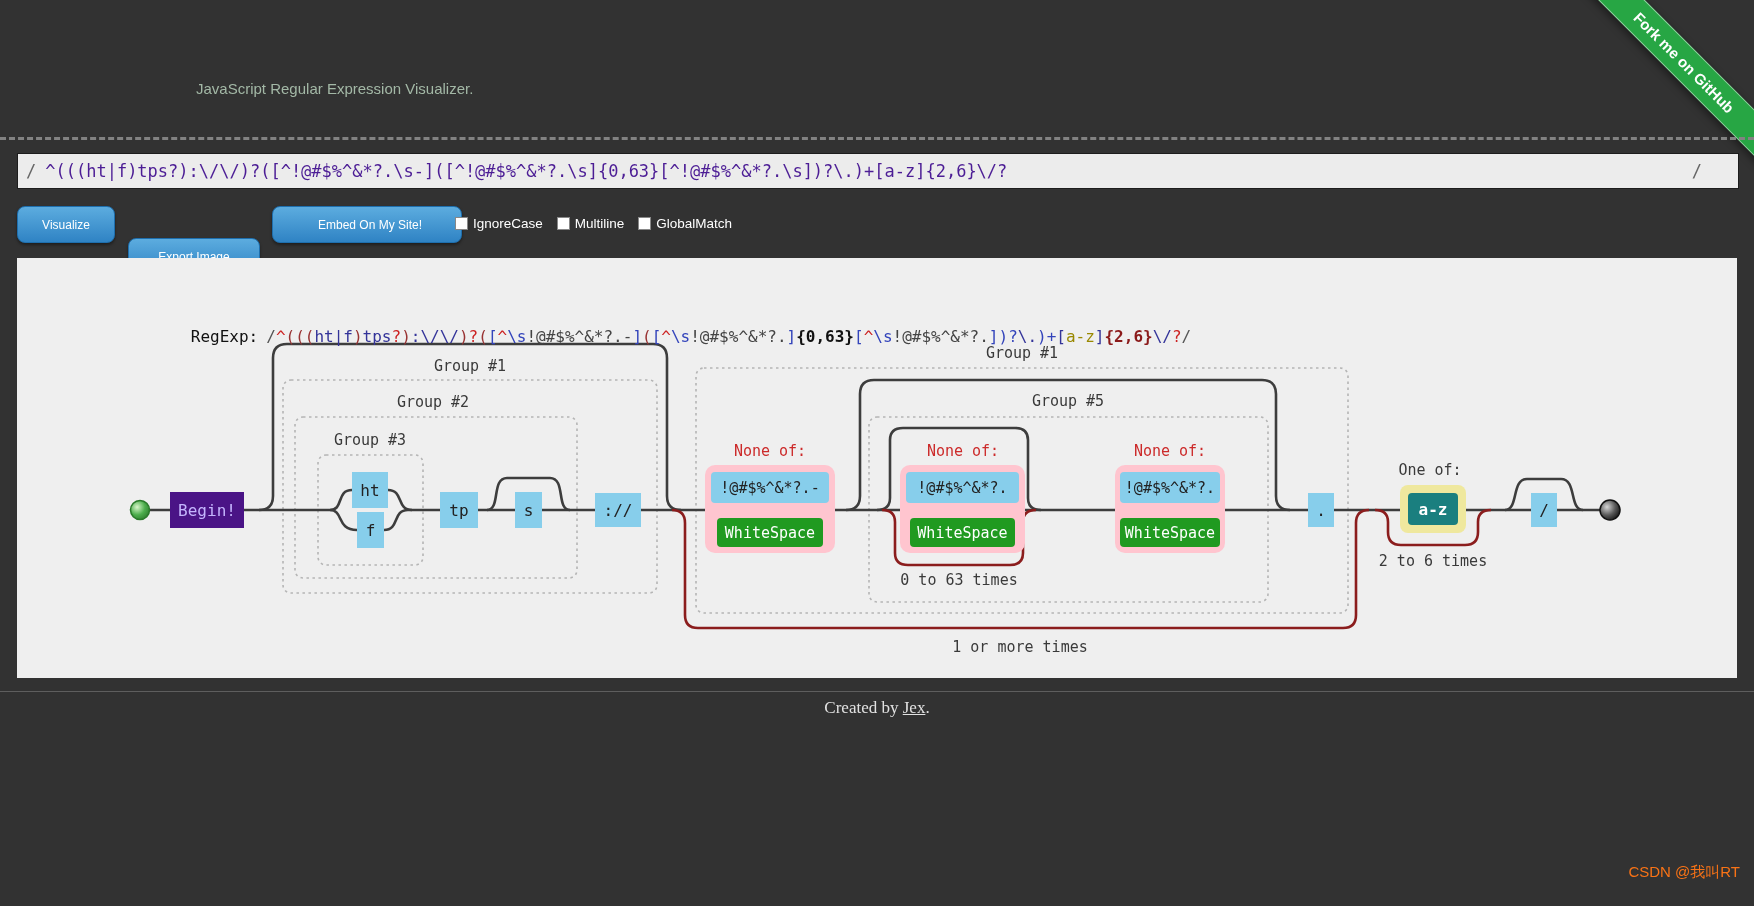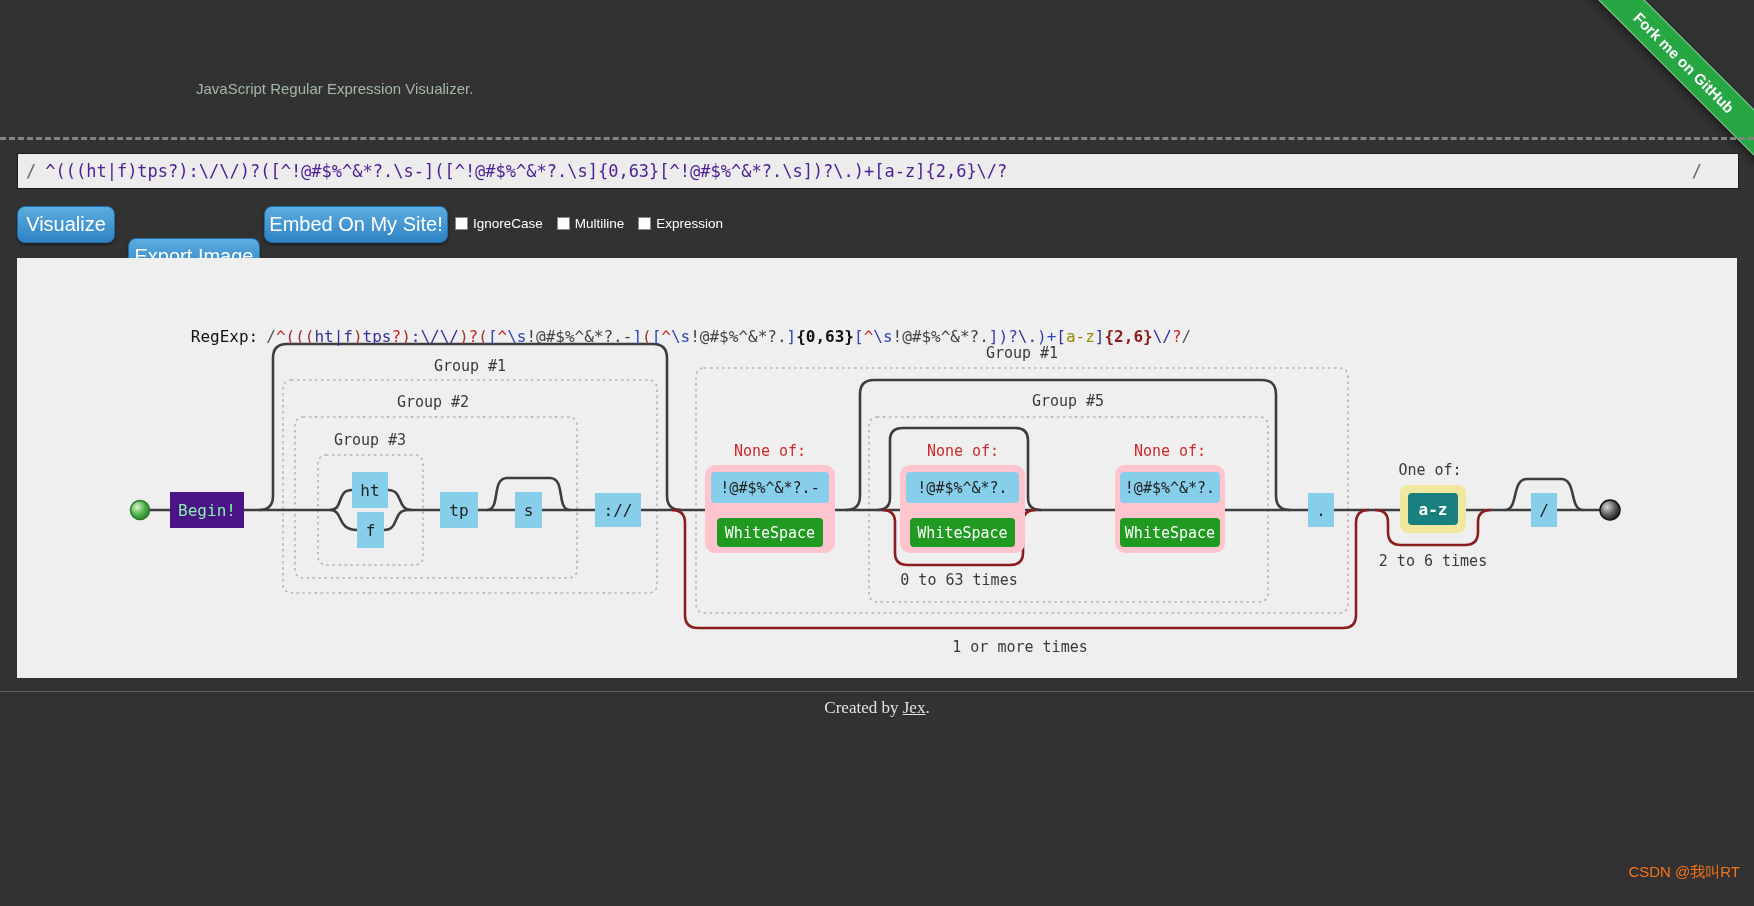--- a/index.html
+++ b/index.html
@@ -20,39 +20,39 @@
   
   .rx-input{position:absolute;left:17px;top:153px;width:1704px;height:30px;background:#ececec;
             border:1px solid #1d1d1d;display:flex;align-items:center;padding:2px 8px;
             font-family:"DejaVu Sans Mono",monospace;font-size:17px;}
   .rx-delim{color:#666;}
   .rx-pattern{color:#4c1d95;flex:1;margin-left:9px;white-space:pre;}
   .rx-close{margin-left:0;margin-right:28px;}
 
   
   .btn{position:absolute;top:206px;height:35px;background:linear-gradient(#5cacdf,#2f83c4);
-       border:1px solid #1e6fae;border-radius:8px;color:#fff;font-size:20px;
+       border:1px solid #1e6fae;border-radius:8px;color:#fff;font-size:12px;
        display:flex;align-items:center;justify-content:center;
        box-shadow:0 2px 3px rgba(0,0,0,.4);cursor:pointer;font-family:"Liberation Sans",sans-serif;}
   .checks{position:absolute;left:455px;top:206px;height:35px;display:flex;align-items:center;
           gap:14px;color:#fff;font-size:13.5px;}
   .chk{display:flex;align-items:center;gap:5px;}
   .chk input{appearance:none;-webkit-appearance:none;width:13px;height:13px;background:#fff;
              border:1px solid #888;margin:0;}
 
   
   .panel{position:absolute;left:17px;top:258px;width:1720px;height:420px;background:#efefef;}
   .panel svg{position:absolute;left:0;top:0;}
   .dlabel{position:absolute;transform:translate(-50%,-50%);white-space:nowrap;
           font-family:"DejaVu Sans Mono",monospace;color:#3a3a3a;font-size:15px;}
   .dlabel.red{color:#cc2a2a;}
   .dbox{position:absolute;display:flex;align-items:center;justify-content:center;
         font-family:"DejaVu Sans Mono",monospace;font-size:16px;color:#222;}
   .sky{background:#87ceeb;}
-  .begin{background:#4a1486;color:#86efac;}
+  .begin{background:#4a1486;color:#c4b5fd;}
   .pinkbox{position:absolute;background:#ffc5cf;border-radius:10px;}
   .greenbox{background:#209a20;color:#fff;font-size:15px;border-radius:4px;}
   .bluechar{font-size:15px;border-radius:4px;}
   .yellow{position:absolute;background:#efe89e;border-radius:8px;}
   .teal{background:#1a7f7f;color:#fff;font-weight:bold;border-radius:4px;}
   .regexp-line{position:absolute;left:116px;top:50px;font-family:"DejaVu Sans Mono",monospace;
                font-size:16px;white-space:pre;}
   .regexp-label{font-weight:normal;color:#111;margin-right:8px;}
 
   
@@ -74,33 +74,33 @@
   <div class="sep"></div>
 
   <div class="rx-input">
     <span class="rx-delim">/</span>
     <span class="rx-pattern">^(((ht|f)tps?):\/\/)?([^!@#$%^&amp;*?.\s-]([^!@#$%^&amp;*?.\s]{0,63}[^!@#$%^&amp;*?.\s])?\.)+[a-z]{2,6}\/?</span>
     <span class="rx-delim rx-close">/</span>
   </div>
 
   <div class="btn" style="left:17px;width:96px;">Visualize</div>
   <div class="btn" style="left:128px;width:130px;margin-top:32px;">Export Image</div>
-  <div class="btn" style="left:264px;width:182px;">Embed On My Site!</div>
+  <div class="btn" style="left:272px;width:182px;padding-left:6px;">Embed On My Site!</div>
   <div class="checks">
     <span class="chk">
       <input type="checkbox" style="">
       <span>IgnoreCase</span>
     </span>
     <span class="chk">
       <input type="checkbox" style="">
       <span>Multiline</span>
     </span>
     <span class="chk">
       <input type="checkbox" style="">
-      <span>Expression</span>
+      <span>GlobalMatch</span>
     </span>
   </div>
 
   <div class="panel">
 
     <svg width="1720" height="420" viewBox="0 0 1720 420">
       <defs>
         <radialGradient id="gStart" cx="35%" cy="35%" r="75%">
           <stop offset="0%" stop-color="#d9f6ca"></stop>
           <stop offset="55%" stop-color="#4cae4c"></stop>

